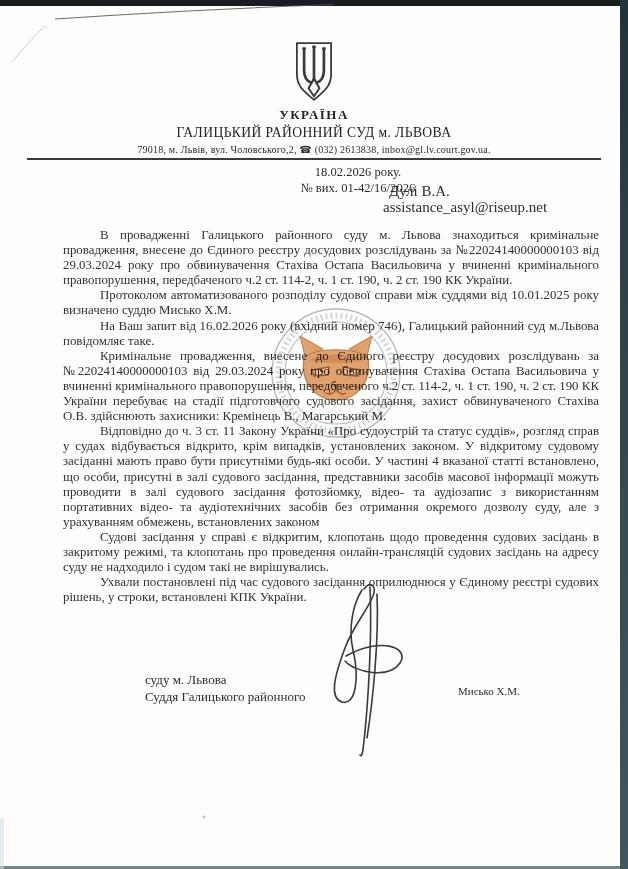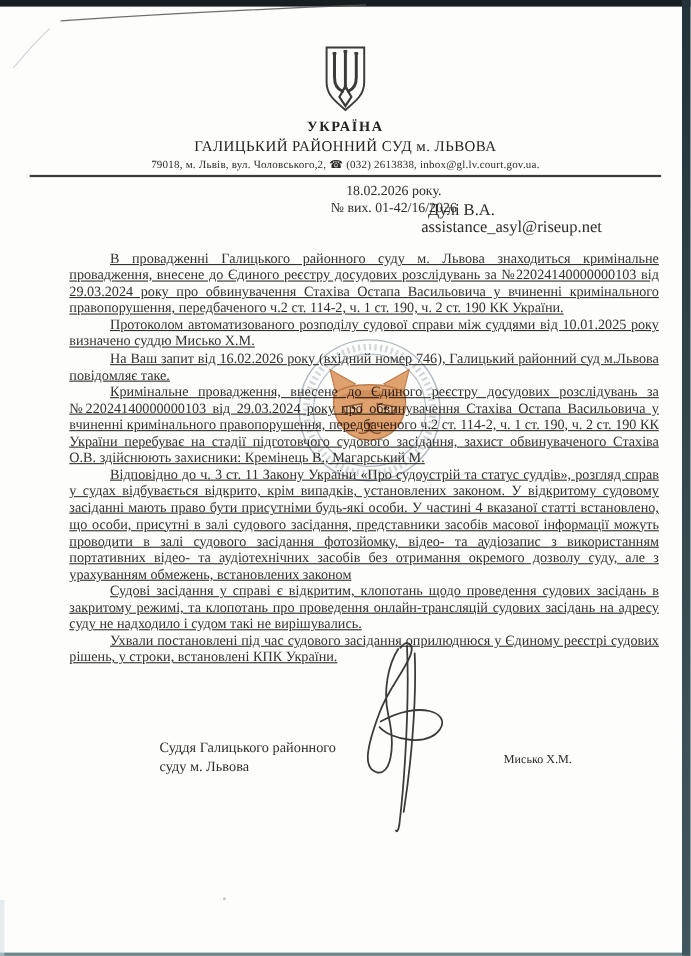--- a/index.html
+++ b/index.html
@@ -26,21 +26,21 @@
   .meta{margin:4px 0 0 88px;font-size:12.6px;line-height:16px;color:#2f2d2a;text-align:center;}
 
   .recipient{position:absolute;left:383px;top:183px;font-size:15px;line-height:16px;color:#2f2d2a;}
   .recipient .r-name{padding-left:6px;}
 
   
   .body-text{
     position:absolute;left:63px;top:228px;width:536px;
     font-size:12.9px;line-height:15.1px;text-align:justify;color:#33312d;
   }
-  .body-text p{margin:0;text-indent:37px;text-decoration:underline;}
+  .body-text p{margin:0;text-indent:37px;}
 
   
   .stamp{position:absolute;left:268px;top:305px;width:136px;height:136px;
     mix-blend-mode:multiply;opacity:.92;pointer-events:none;}
 
   
   .signature{position:absolute;inset:0;width:628px;height:869px;pointer-events:none;}
 
   .sign-title{position:absolute;left:145px;top:672px;font-size:13px;line-height:16.5px;color:#2f2d2a;}
   .sign-name{position:absolute;left:458px;top:685px;font-size:11px;color:#2f2d2a;}
@@ -127,18 +127,18 @@
   <svg class="signature" viewBox="0 0 628 869">
     <g fill="none" stroke="#2a2a28" stroke-width="1.6" stroke-linecap="round" opacity="0.92">
       <path d="M364,589 C370,581 377,585 373,596 C367,611 352,628 345,648 C333,680 330,698 342,702 C355,706 360,680 353,650 C348,628 353,604 362,590"></path>
       <path d="M370,587 C372,630 369,700 363,750 C362,755 361,757 360,755"></path>
       <path d="M377,594 C379,640 373,700 367,738"></path>
       <path d="M346,656 C382,636 410,648 400,663 C389,679 356,673 345,661"></path>
     </g>
   </svg>
 
   <div class="sign-title">
+    <div>суду м. Львова</div>
     <div>Суддя Галицького районного</div>
-    <div>суду м. Львова</div>
   </div>
   <div class="sign-name">Мисько Х.М.</div>
 
 </div>
 
 </body></html>

